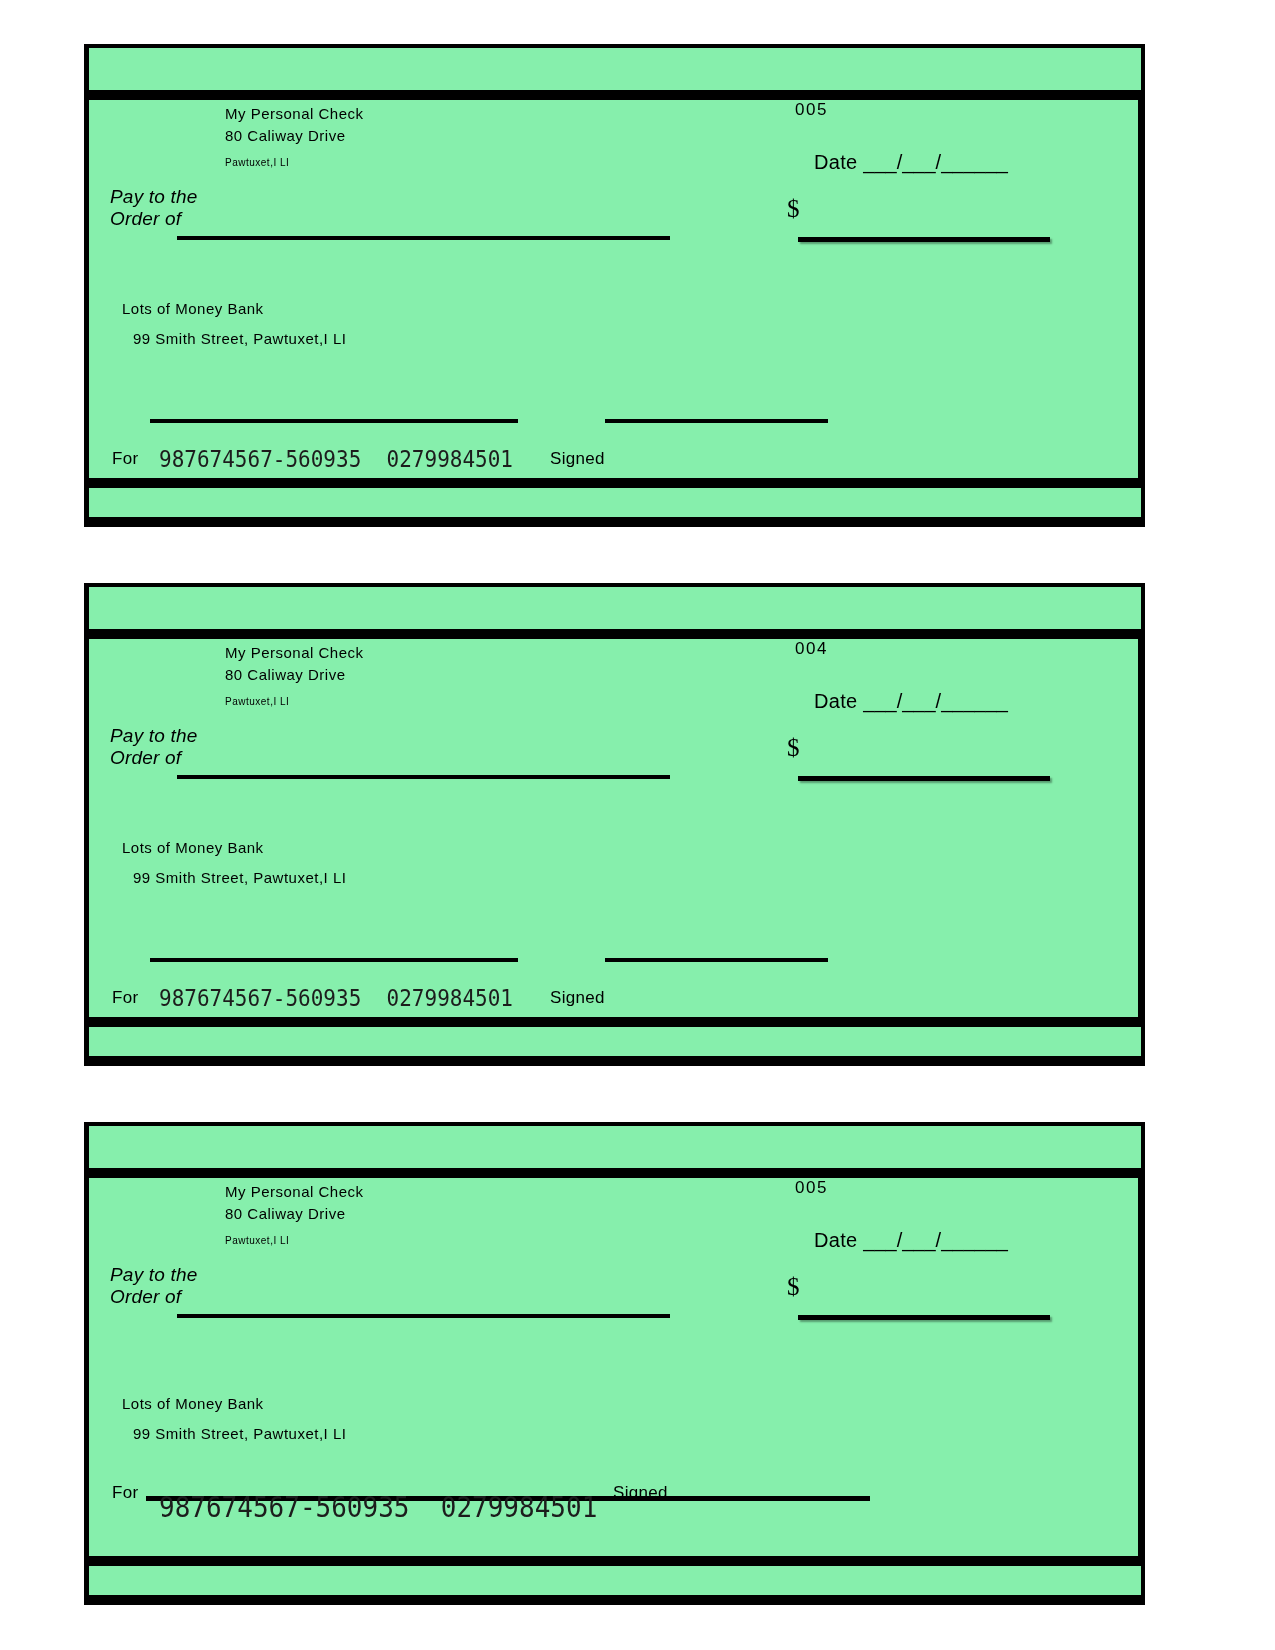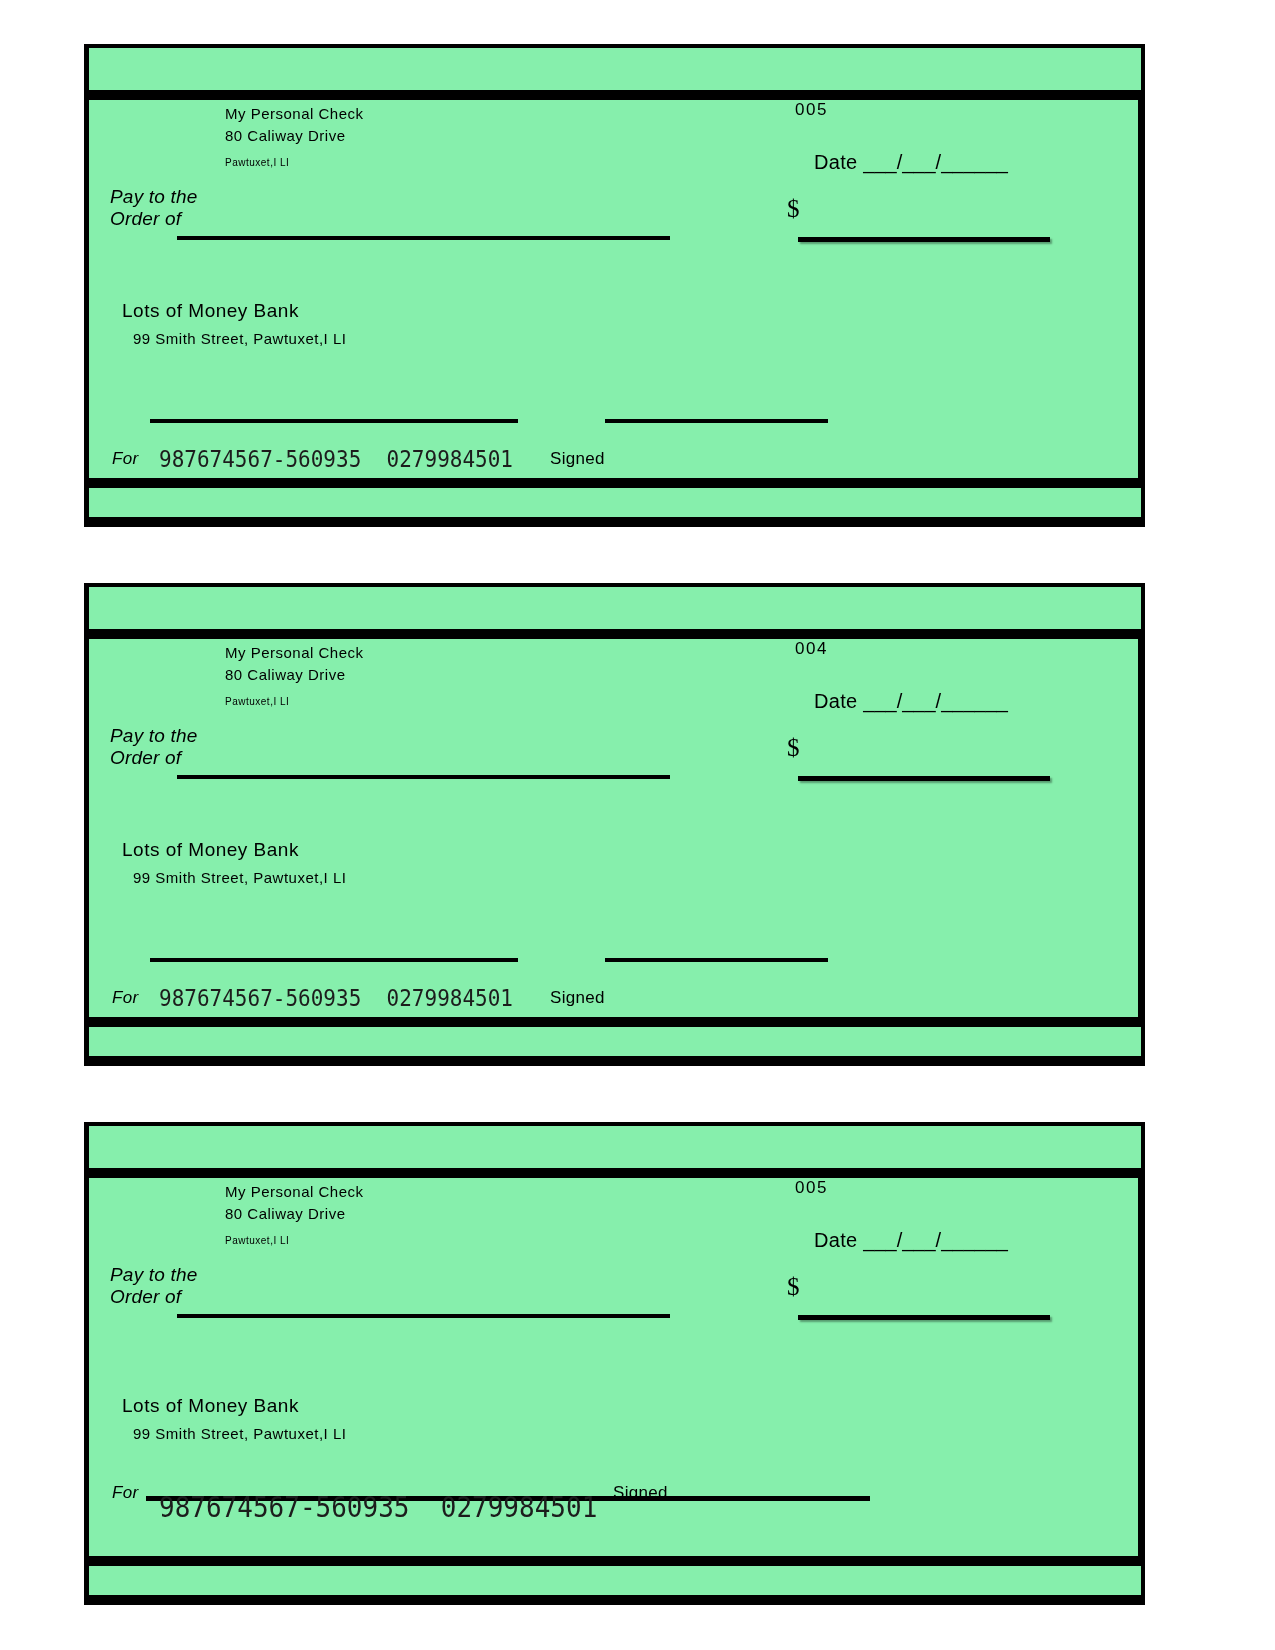--- a/index.html
+++ b/index.html
@@ -25,27 +25,27 @@
   .date-row .blanks{letter-spacing:0;}
 
   .pay-to{position:absolute;left:21px;top:138px;font-size:19px;font-style:italic;line-height:22px;letter-spacing:.2px;}
 
   .payee-line{position:absolute;left:88px;top:188px;width:493px;height:4px;background:#000;}
 
   .dollar{position:absolute;left:698px;top:147px;font-family:"Liberation Serif",serif;font-size:25px;}
   .amount-line{position:absolute;left:709px;top:189px;width:252px;height:5px;background:#000;
     box-shadow:2px 2px 2px rgba(0,0,0,.35);}
 
-  .bank-name{position:absolute;left:33px;top:252px;font-size:19px;letter-spacing:.5px;}
+  .bank-name{position:absolute;left:33px;top:252px;font-size:15px;letter-spacing:.5px;}
   .bank-address{position:absolute;left:44px;top:282px;font-size:15px;letter-spacing:.5px;}
 
   .memo-line{position:absolute;left:61px;top:371px;width:368px;height:4px;background:#000;}
   .sig-line{position:absolute;left:516px;top:371px;width:223px;height:4px;background:#000;}
 
-  .for-label{position:absolute;left:23px;top:401px;font-size:17px;font-style:italic;letter-spacing:.3px;}
+  .for-label{position:absolute;left:23px;top:401px;font-size:17px;letter-spacing:.3px;}
   .micr{position:absolute;left:70px;top:398px;font-family:"DejaVu Sans Mono",monospace;
     font-size:21px;font-weight:normal;color:#1c1c1c;white-space:pre;transform:scaleY(1.08);transform-origin:top left;}
   .signed-label{position:absolute;left:461px;top:401px;font-size:17px;letter-spacing:.3px;}
   .v3 .bank-name{top:269px;}
   .v3 .bank-address{top:299px;}
   .v3 .for-label{top:357px;}
   .v3 .micr{top:365px;font-size:26px;}
   .v3 .signed-label{left:524px;top:357px;}
   .v3 .strike-line{position:absolute;left:57px;top:370px;width:724px;height:5px;background:#000;display:block;}
   .strike-line{display:none;}

